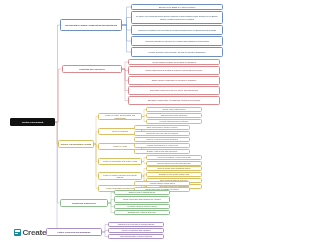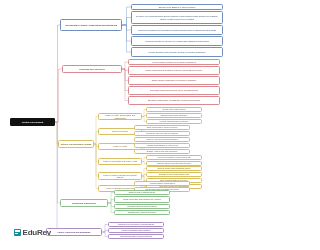--- a/index.html
+++ b/index.html
@@ -184,16 +184,16 @@
   <div class="node b-green leaf" style="left:114px;top:210px;width:56px;height:5px;">Expands MPs' outreach and policy</div>
 
   <div class="node b-purple trunk" style="left:46px;top:228px;width:56px;height:8px;">Future Prospects and Expansion</div>
 
   <div class="node b-purple leaf" style="left:108px;top:222px;width:56px;height:5px;">Potential for new forums on emerging issues</div>
   <div class="node b-purple leaf" style="left:108px;top:228px;width:56px;height:5px;">Greater coordination with ministries</div>
   <div class="node b-purple leaf" style="left:108px;top:234px;width:56px;height:5px;">Wider dissemination of forum outcomes</div>
 
   <div class="logo">
     <div class="logo-mark"></div>
-    <div class="logo-text">EduRev</div>
+    <div class="logo-text">Create</div>
   </div>
 
 </div>
 
 </body></html>

